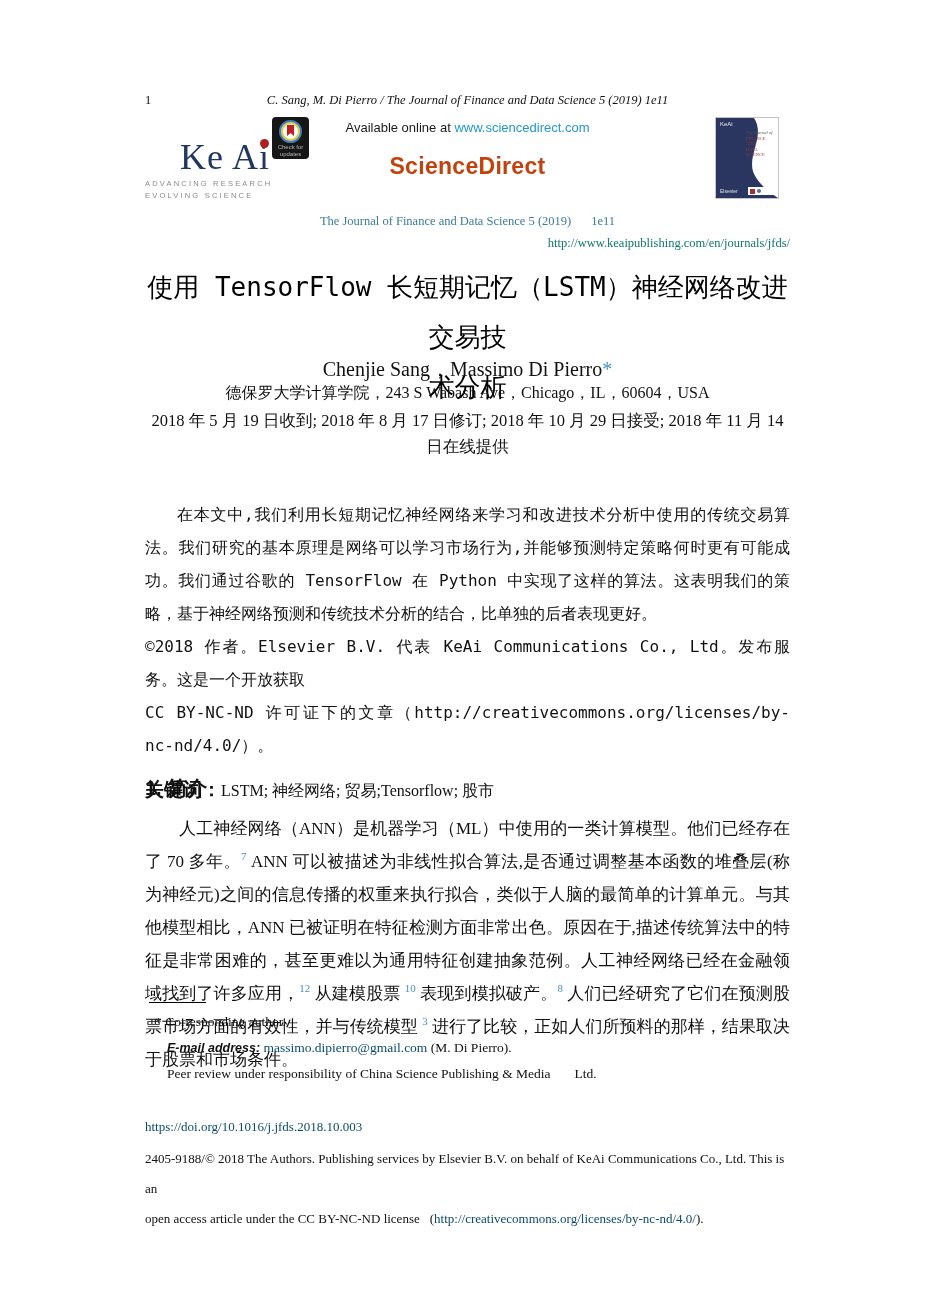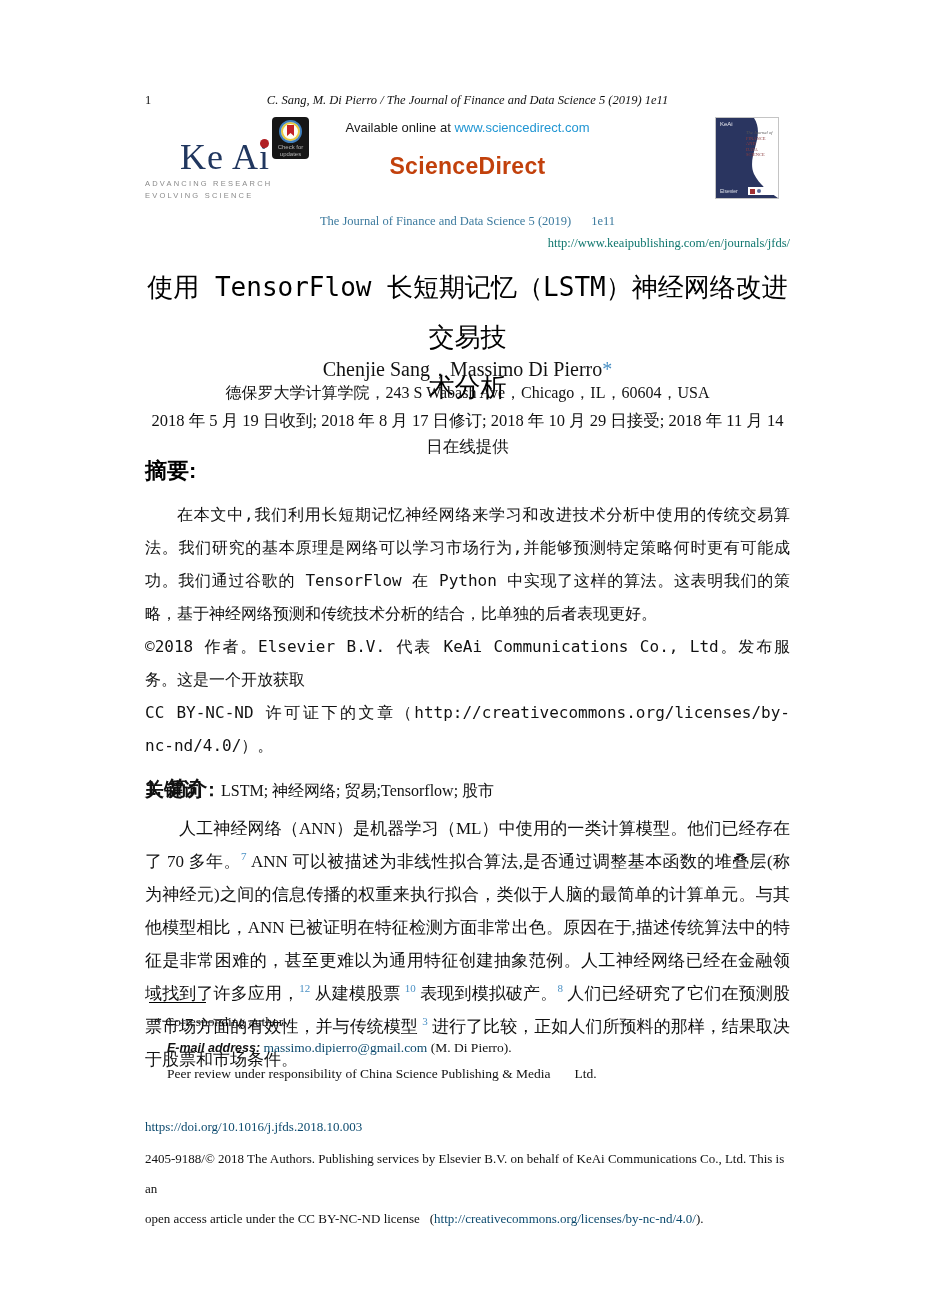--- a/index.html
+++ b/index.html
@@ -144,21 +144,20 @@
     <div>使用 TensorFlow 长短期记忆（LSTM）神经网络改进交易技</div>
     <div>术分析</div>
   </div>
 
   <div class="col authors">
     <span>Chenjie Sang，Massimo Di Pierro</span><span class="ref-star">*</span>
   </div>
   <div class="col affiliation">德保罗大学计算学院，243 S Wabash Ave，Chicago，IL，60604，USA</div>
   <div class="col dates">2018 年 5 月 19 日收到; 2018 年 8 月 17 日修订; 2018 年 10 月 29 日接受; 2018 年 11 月 14 日在线提供</div>
 
-  <div class="col abs-heading">摘要:</div>
   <div class="col abstract">
     <p class="lead">在本文中,我们利用长短期记忆神经网络来学习和改进技术分析中使用的传统交易算法。我们研究的基本原理是网络可以学习市场行为,并能够预测特定策略何时更有可能成功。我们通过谷歌的 TensorFlow 在 Python 中实现了这样的算法。这表明我们的策略，基于神经网络预测和传统技术分析的结合，比单独的后者表现更好。</p>
     <p>©2018 作者。Elsevier B.V. 代表 KeAi Communications Co., Ltd。发布服务。这是一个开放获取</p>
     <p>CC BY-NC-ND 许可证下的文章（http://creativecommons.org/licenses/by-nc-nd/4.0/）。</p>
   </div>
 
   <div class="col keywords">
     <span class="kw-label">关键词：</span><span>LSTM; 神经网络; 贸易;Tensorflow; 股市</span>
   </div>
 

